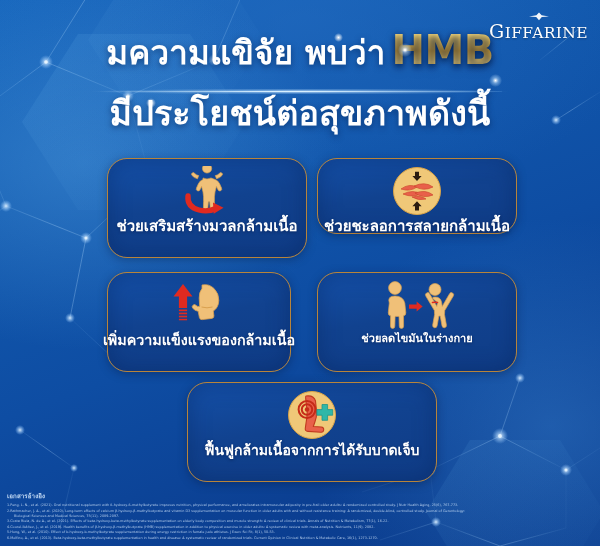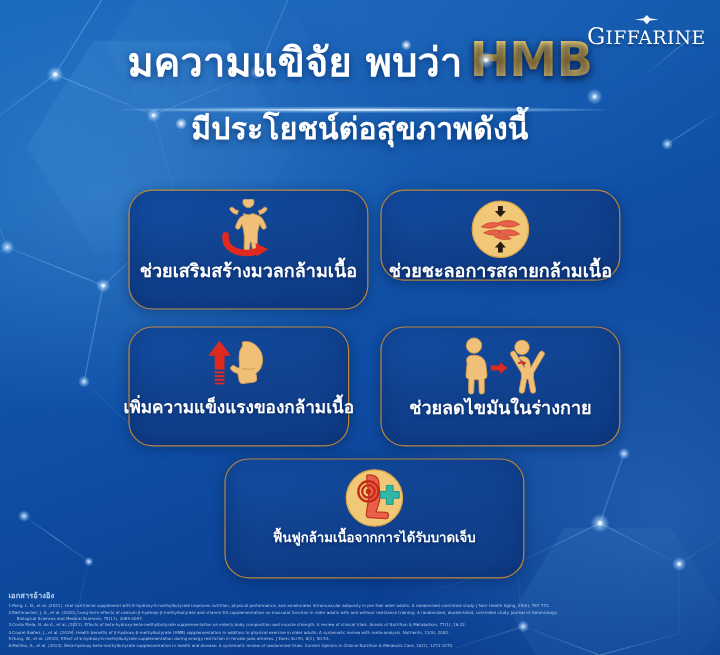--- a/index.html
+++ b/index.html
@@ -36,21 +36,21 @@
   }
   .logo-text .cap { font-size:19px; }
 
   .headline { position:absolute; left:0; top:28px; width:600px; text-align:center; }
   .hl-row {
     font-size:33px; font-weight:700; color:#ffffff;
     letter-spacing:.2px; line-height:1.12;
     text-shadow:0 2px 6px rgba(2,26,70,.55);
     white-space:nowrap;
   }
-  .hl-row.r2 { font-size:25px; margin-top:21px; }
+  .hl-row.r2 { font-size:34px; margin-top:21px; }
   .hmb {
     font-family:"DejaVu Sans","Liberation Sans",sans-serif;
     font-size:40px; font-weight:700; letter-spacing:-.5px;
     background:linear-gradient(180deg,#fdf0b0 0%,#f6d065 22%,#d9a12c 52%,#f3cd6a 76%,#b8801c 100%);
     -webkit-background-clip:text; background-clip:text;
     -webkit-text-fill-color:transparent; color:transparent;
     filter:drop-shadow(0 2px 3px rgba(2,20,60,.5));
     padding-left:6px;
   }
   .divider {
@@ -81,22 +81,22 @@
   .c4 { left:305px; top:272px; width:200px; height:100px; }
   .c5 { left:175px; top:382px; width:250px; height:100px; }
   .card .icon { height:50px; display:flex; align-items:center; justify-content:center; margin-top:7px; }
   .card .label {
     color:#ffffff; font-weight:700; line-height:1.05;
     text-shadow:0 1px 3px rgba(2,20,60,.5);
     white-space:nowrap; margin-top:3px;
   }
   .c1 .label,.c2 .label { font-size:15px; }
   .c3 .label { font-size:14.3px; }
-  .c4 .label { font-size:15px; }
-  .c5 .label { font-size:11px; }
+  .c4 .label { font-size:11px; }
+  .c5 .label { font-size:14px; }
 
   
   .refs { position:absolute; left:7px; bottom:5px; width:588px; }
   .refs-title {
     color:#cfe4fb; font-size:6.2px; font-weight:700; letter-spacing:.1px;
     margin-bottom:2.2px; opacity:.92;
   }
   .ref-line {
     color:#c3d9f3; font-size:3.35px; line-height:1.62;
     letter-spacing:.03px; white-space:nowrap; opacity:.9;

